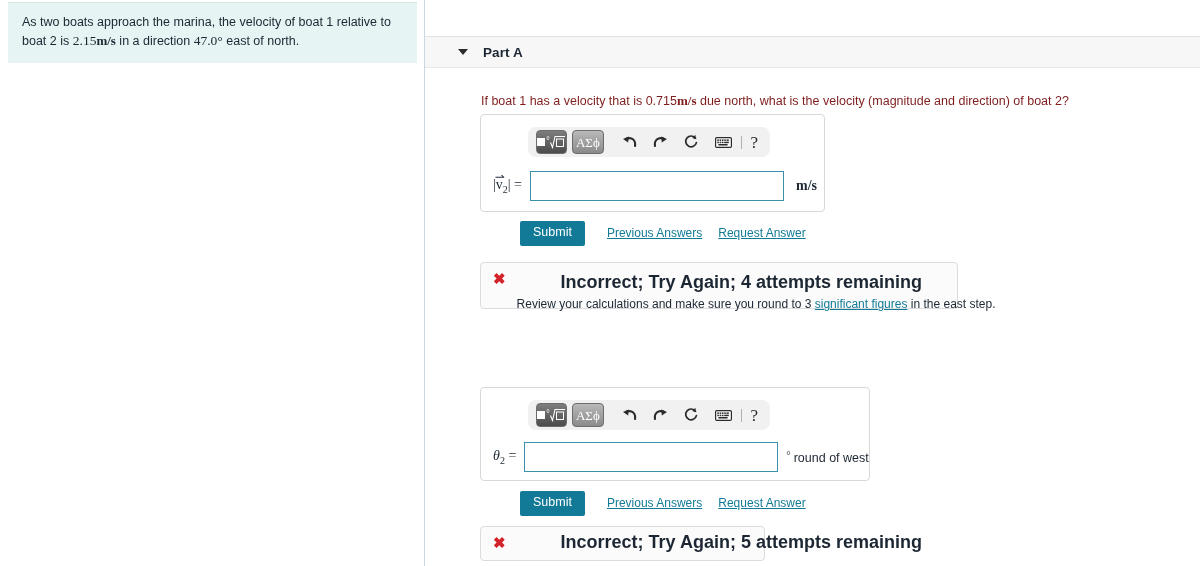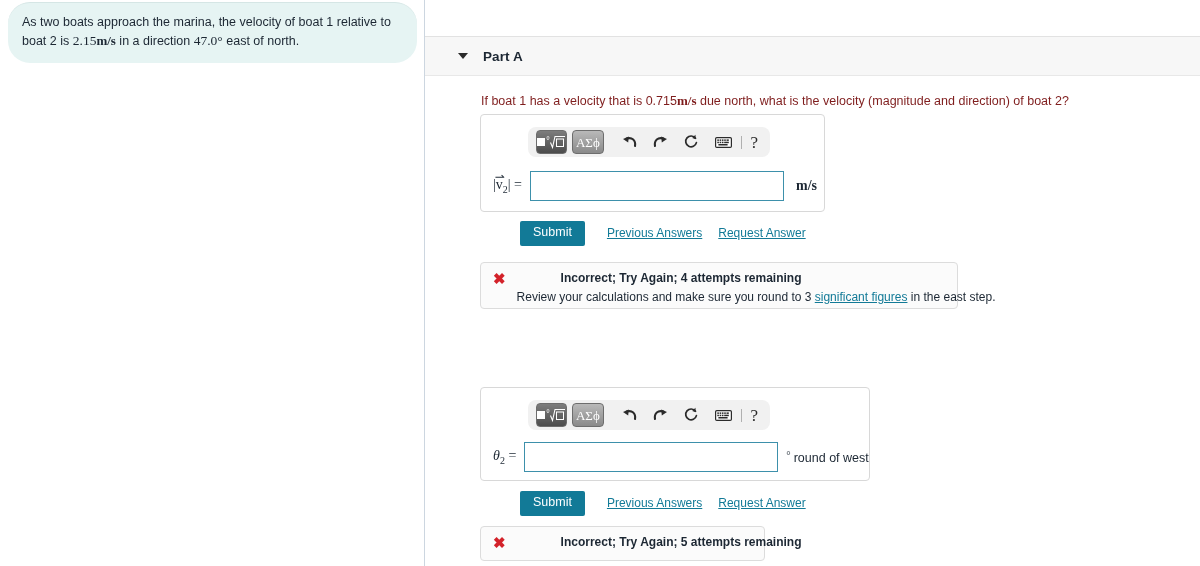--- a/index.html
+++ b/index.html
@@ -42,21 +42,20 @@
   
   .problem-box {
     position: absolute;
     left: 8px;
     top: 2px;
     width: 409px;
     background: #e6f4f3;
     border-top: 1px solid #d5e6e5;
     padding: 10px 14px 12px 14px;
     box-sizing: border-box;
-    border-radius: 22px;
   }
   .problem-text {
     font-size: 12.5px;
     line-height: 1.45;
     color: #1c2733;
   }
   .mathunit {
     font-family: "Liberation Serif", serif;
     font-weight: bold;
     font-size: 13px;
@@ -68,21 +67,21 @@
   .deg {
     font-family: "Liberation Serif", serif;
     font-size: 13.5px;
   }
 
   
   .part-header {
     position: absolute;
     left: 0;
     width: 775px;
-    height: 40px;
+    height: 32px;
     background: #f7f7f7;
     border-top: 1px solid #e2e2e2;
     border-bottom: 1px solid #e8e8e8;
     display: flex;
     align-items: center;
     box-sizing: border-box;
   }
   .caret {
     width: 0;
     height: 0;
@@ -282,21 +281,21 @@
   }
   .xmark {
     color: #d3222a;
     font-size: 15px;
     font-weight: bold;
     line-height: 1.1;
     margin-right: 11px;
     flex: 0 0 auto;
   }
   .fb-title {
-    font-size: 12px;
+    font-size: 18px;
     font-weight: bold;
     color: #1c2733;
     line-height: 1.3;
     white-space: nowrap;
     padding-left: 44px;
   }
   .fb-sub {
     font-size: 12px;
     color: #1c2733;
     line-height: 1.45;

